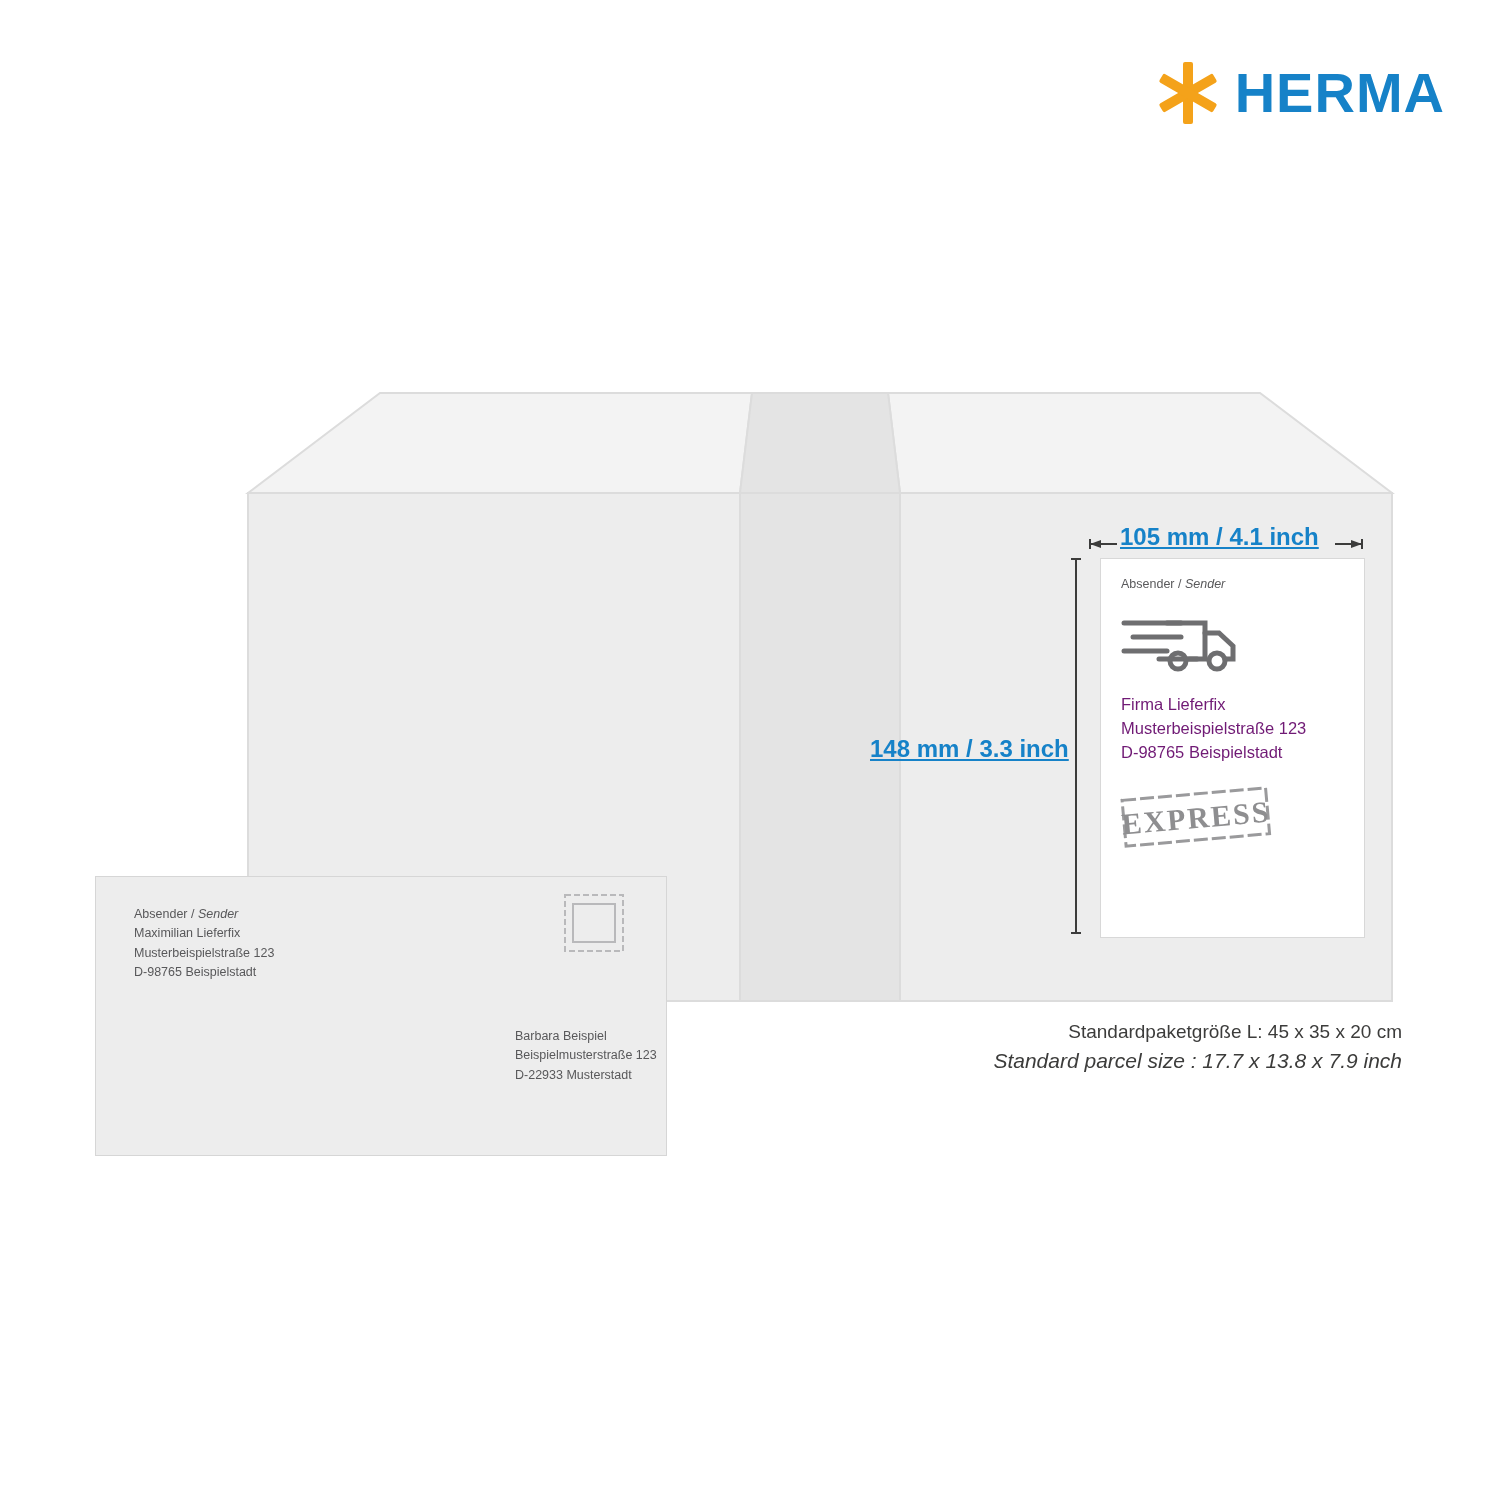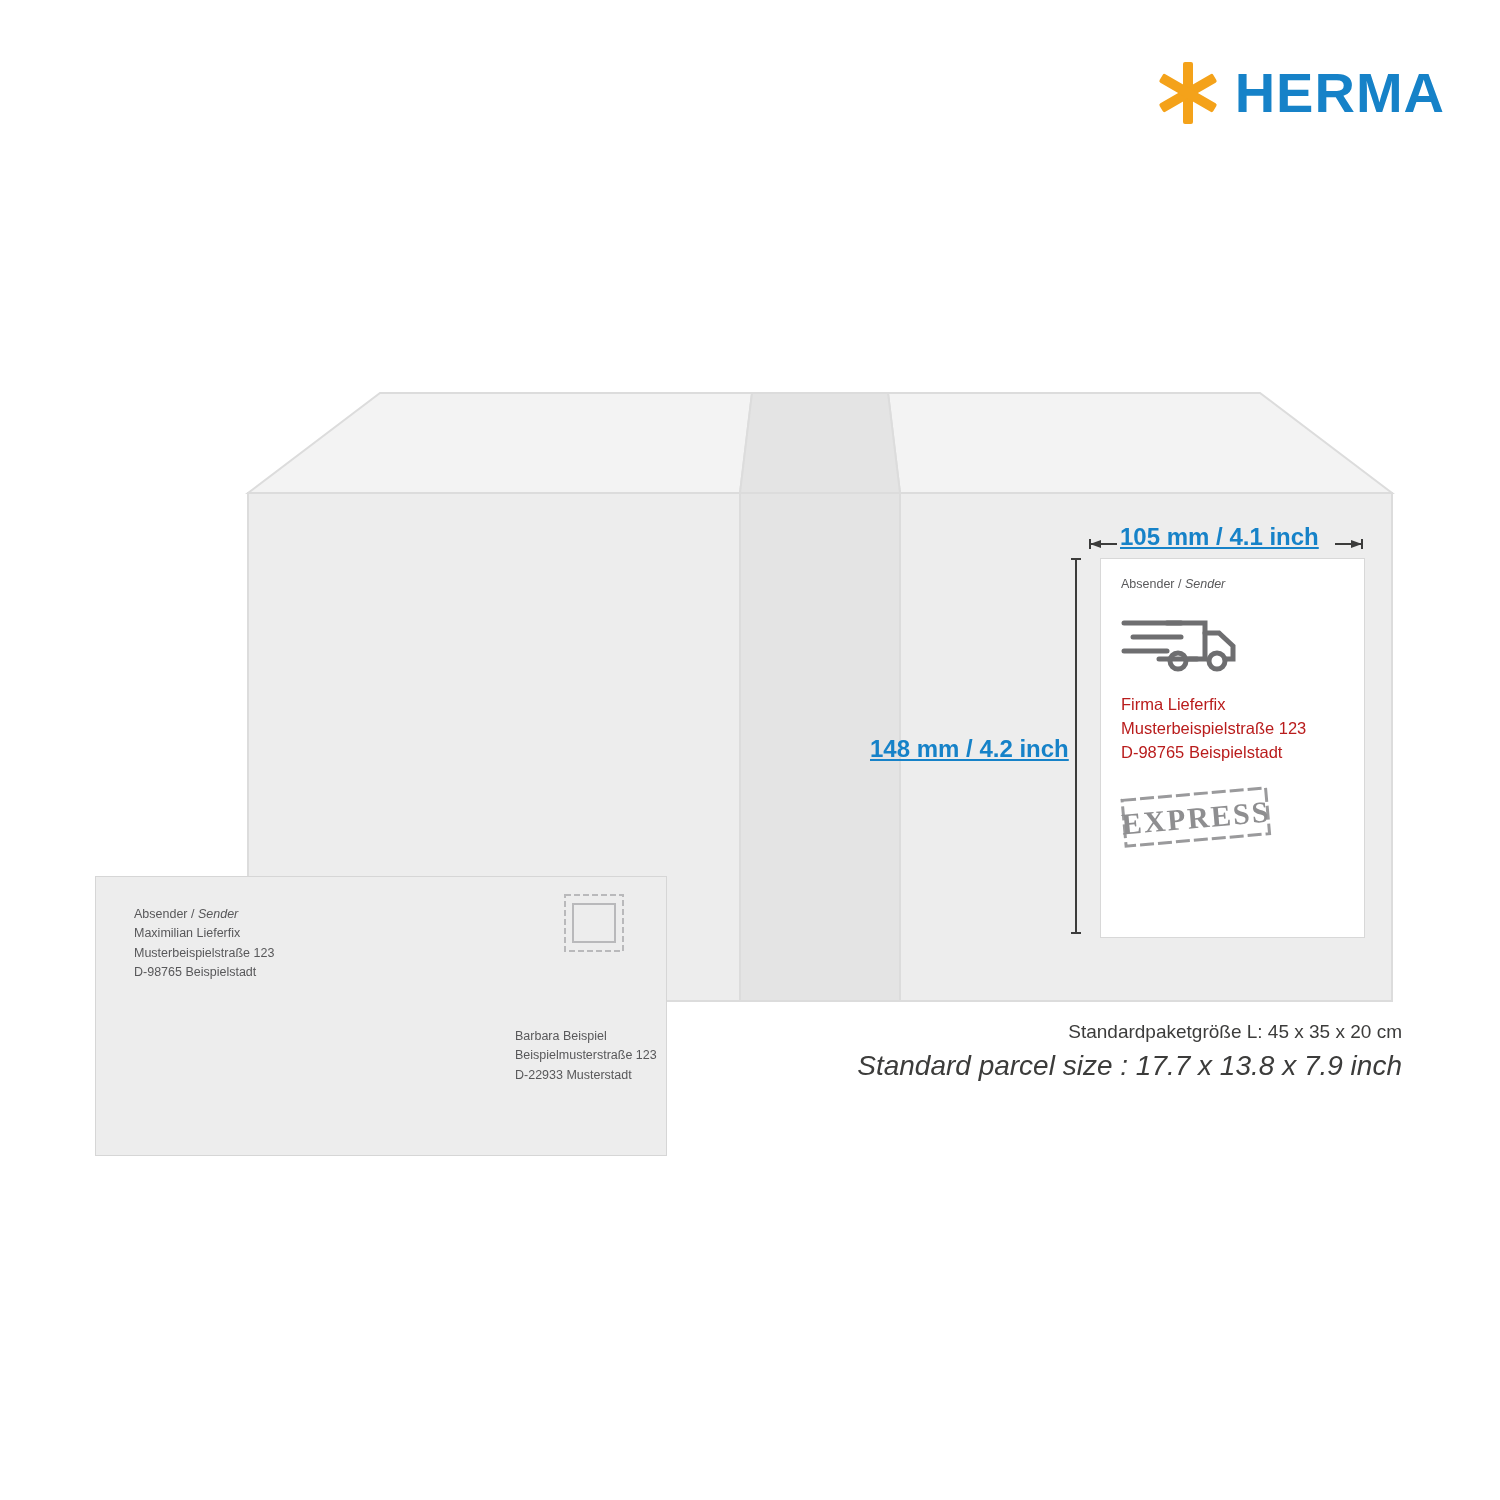--- a/index.html
+++ b/index.html
@@ -69,21 +69,21 @@
     font-size: 12.5px;
     color: #59595b;
     margin: 0 0 22px 0;
     white-space: nowrap;
   }
   .ship-sender .ital { font-style: italic; }
   .truck-icon { margin: 0 0 14px 0; }
   .ship-addr {
     font-size: 16.5px;
     line-height: 1.45;
-    color: #b91c1c;
+    color: #701a75;
     white-space: nowrap;
   }
   .express-stamp {
     margin-top: 26px;
     display: inline-block;
     transform: rotate(-5deg);
   }
 
   
   .dim-text {
@@ -118,21 +118,21 @@
     top: 1018px;
     text-align: right;
   }
   .caption .line1 {
     font-size: 19px;
     color: #3c3c3b;
     line-height: 1.45;
     white-space: nowrap;
   }
   .caption .line2 {
-    font-size: 28px;
+    font-size: 21px;
     color: #3c3c3b;
     font-style: italic;
     line-height: 1.45;
     white-space: nowrap;
   }
 
   
   .envelope {
     position: absolute;
     left: 95px;
@@ -218,21 +218,21 @@
   </div>
   <div class="dim-text dim-width">105 mm / 4.1 inch</div>
 
   <div class="dim-line-v">
     <svg width="12" height="380" viewBox="0 0 12 380" xmlns="http://www.w3.org/2000/svg">
       <line x1="1" y1="3" x2="11" y2="3" stroke="#3c3c3b" stroke-width="2"></line>
       <line x1="1" y1="377" x2="11" y2="377" stroke="#3c3c3b" stroke-width="2"></line>
       <line x1="6" y1="3" x2="6" y2="377" stroke="#3c3c3b" stroke-width="2"></line>
     </svg>
   </div>
-  <div class="dim-text dim-height">148 mm / 4.2 inch</div>
+  <div class="dim-text dim-height">148 mm / 3.3 inch</div>
 
   <div class="ship-label">
     <div class="ship-sender">
       <span>Absender /</span>
       <span class="ital">Sender</span>
     </div>
 
     <div class="truck-icon">
       <svg width="120" height="62" viewBox="0 0 120 62" xmlns="http://www.w3.org/2000/svg">
         <g stroke="#6e6e70" stroke-width="5" stroke-linecap="round" fill="none">

